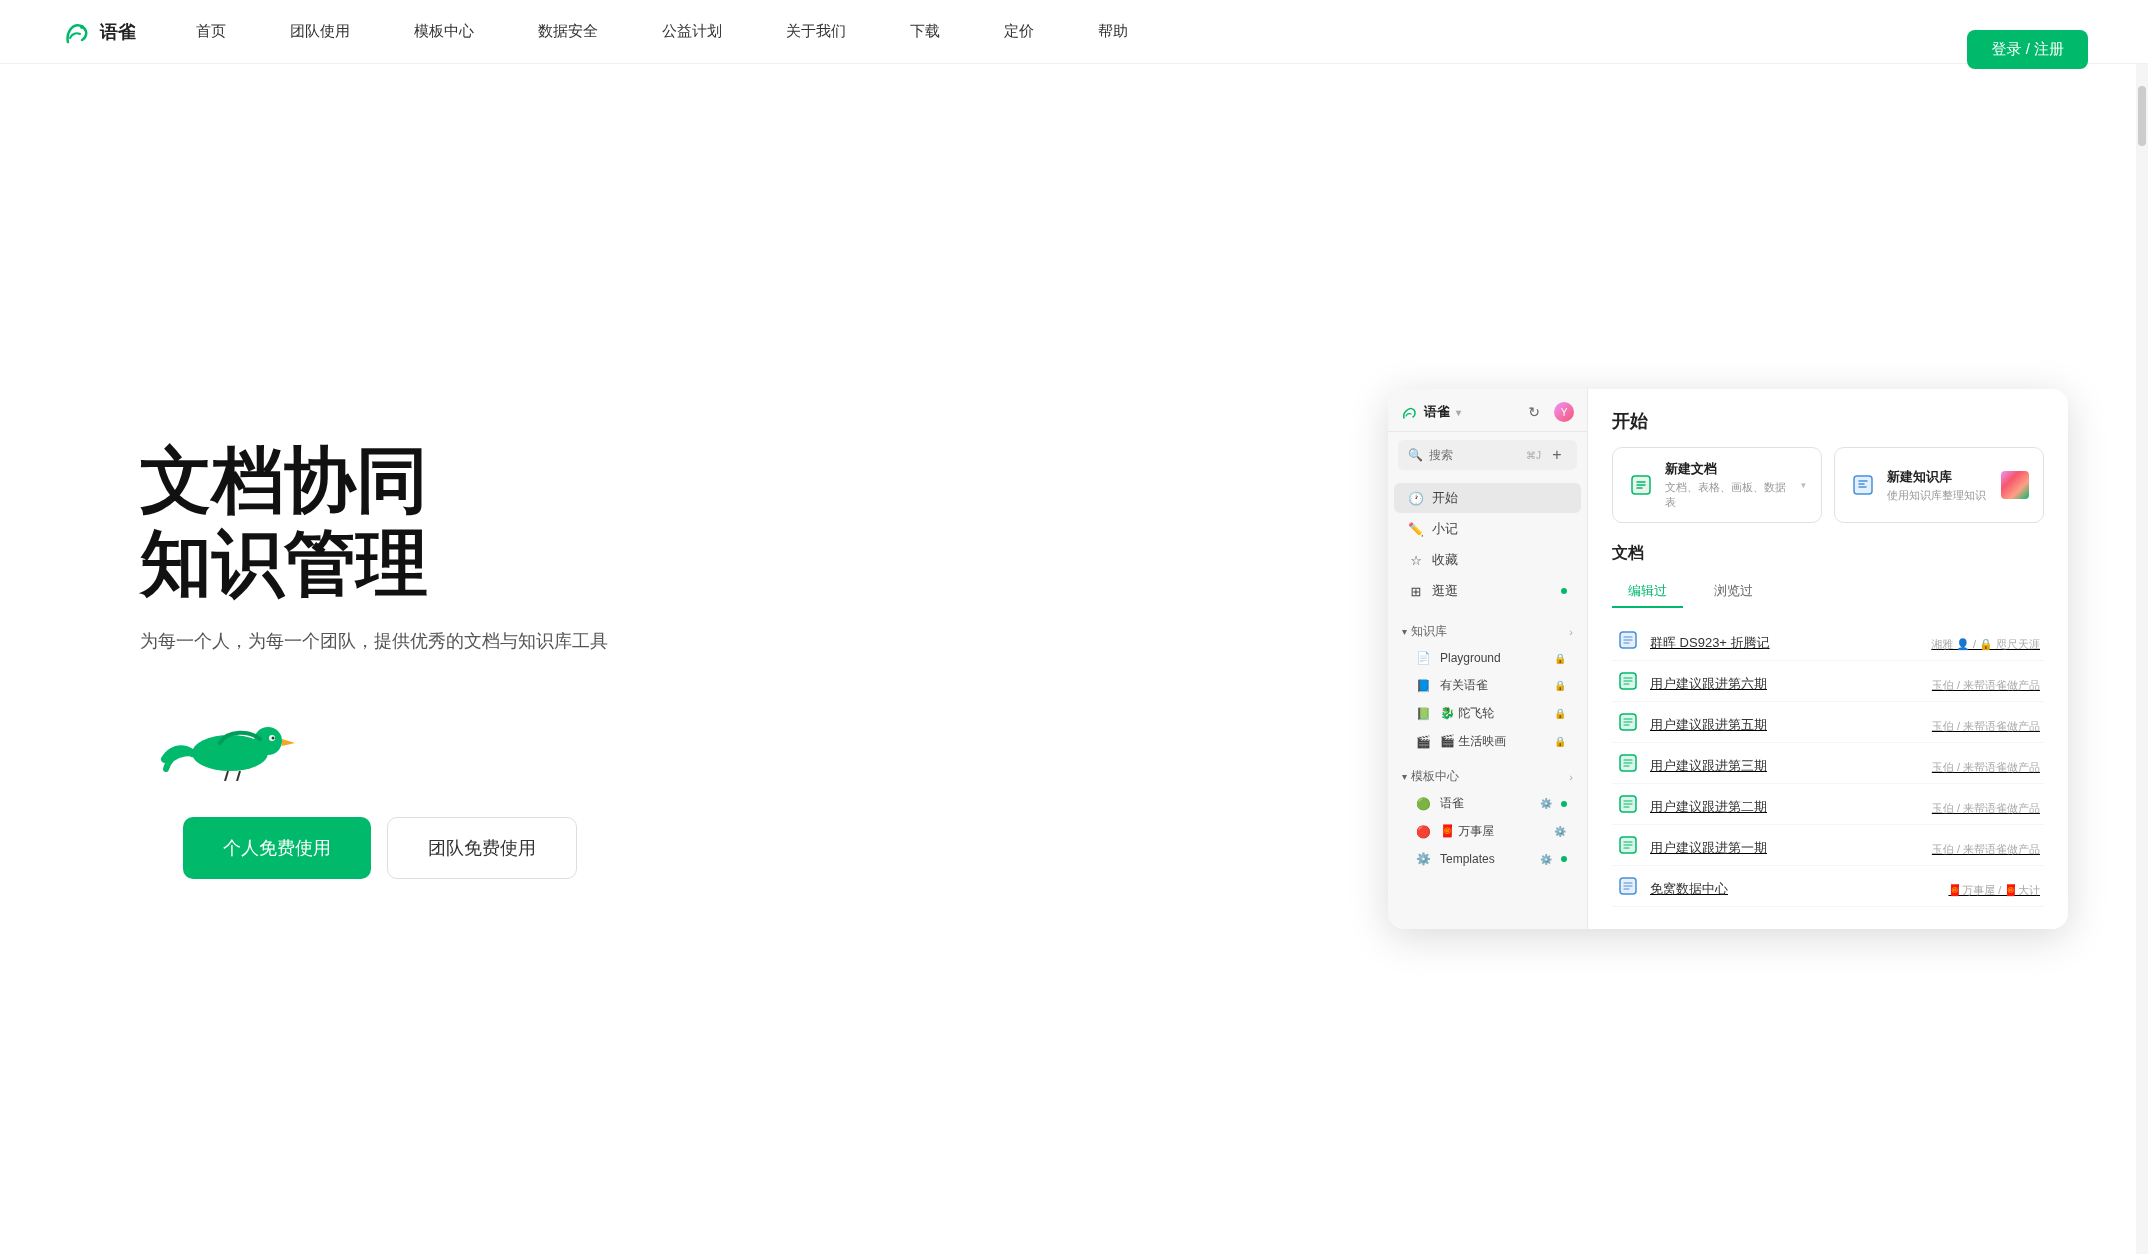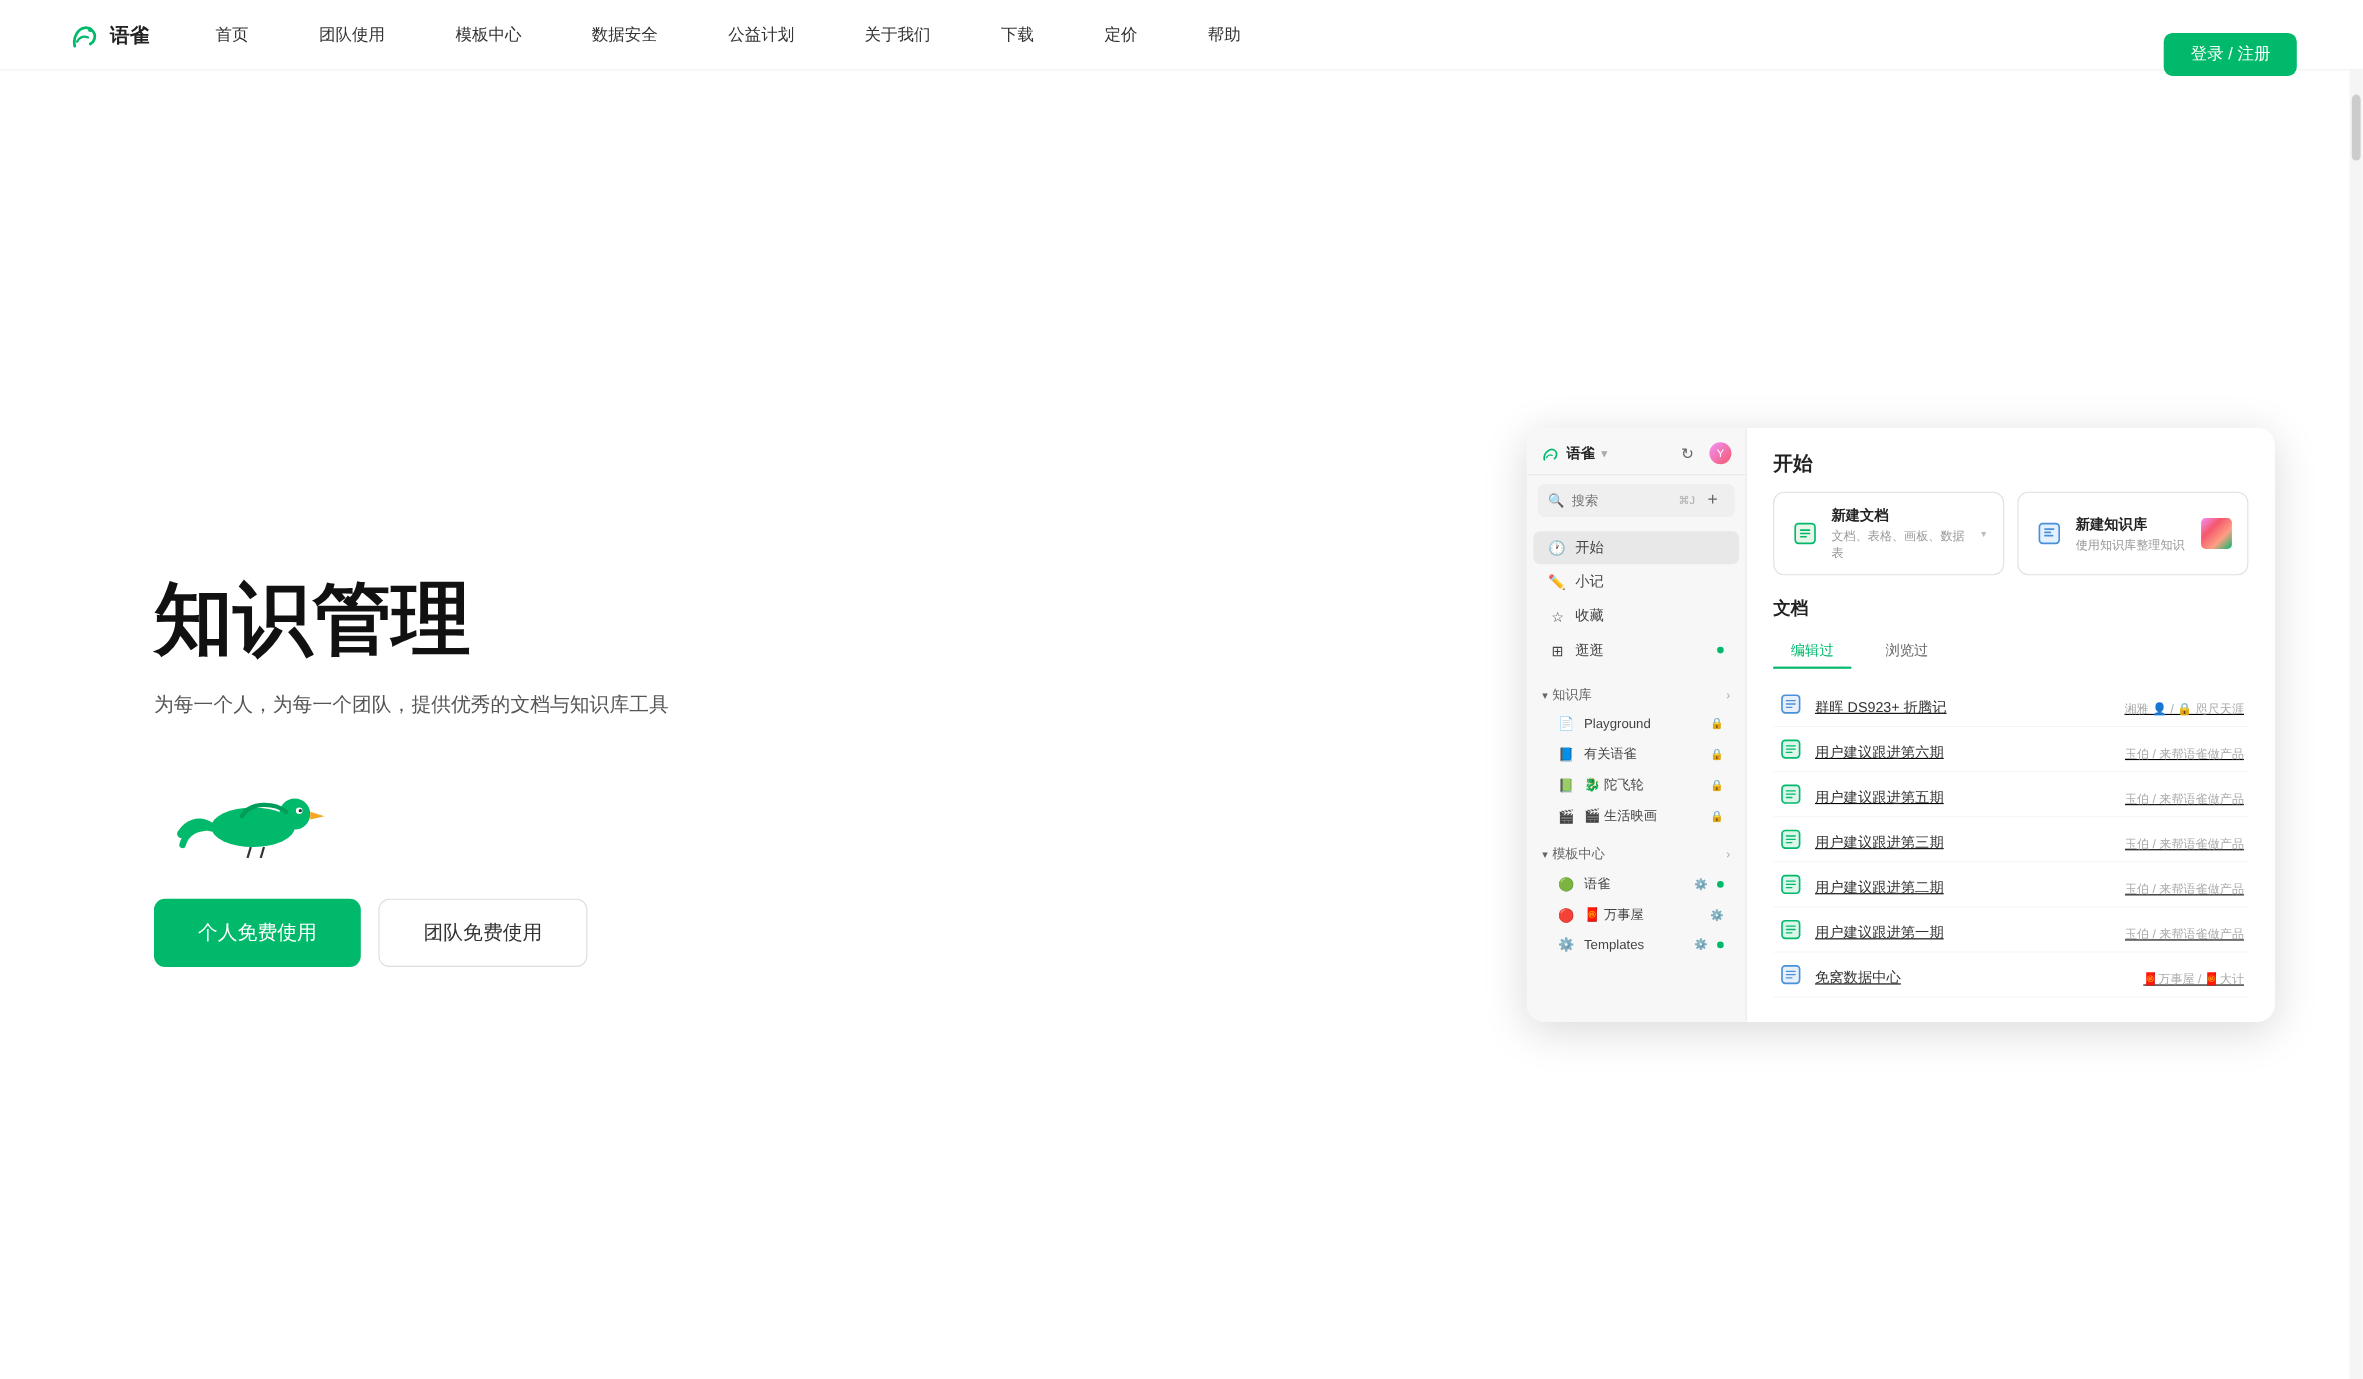--- a/index.html
+++ b/index.html
@@ -94,20 +94,21 @@
     }
     .btn-primary {
       background: #00b96b;
       color: #fff;
       border: none;
       border-radius: 10px;
       padding: 18px 40px;
       font-size: 18px;
       cursor: pointer;
       font-weight: 500;
+      margin-left: 43px;
     }
     .btn-secondary {
       background: #fff;
       color: #333;
       border: 1.5px solid #ddd;
       border-radius: 10px;
       padding: 18px 40px;
       font-size: 18px;
       cursor: pointer;
       font-weight: 500;
@@ -462,21 +463,21 @@
       <span class="nav-link">定价</span>
       <span class="nav-link">帮助</span>
     </div>
   <button class="nav-cta">登录 / 注册</button>
 </nav>
 
 <section class="hero">
 
   <div class="hero-left">
     <h1 class="hero-title">
-      <br>
+      <span>文档协同</span><br>
       <span>知识管理</span>
     </h1>
     <p class="hero-subtitle">为每一个人，为每一个团队，提供优秀的文档与知识库工具</p>
 
     <div class="hero-bird">
       <svg class="bird-svg" viewBox="0 0 180 80">
 
         <ellipse cx="90" cy="52" rx="38" ry="18" fill="#00b96b"></ellipse>
 
         <circle cx="128" cy="40" r="14" fill="#00b96b"></circle>

